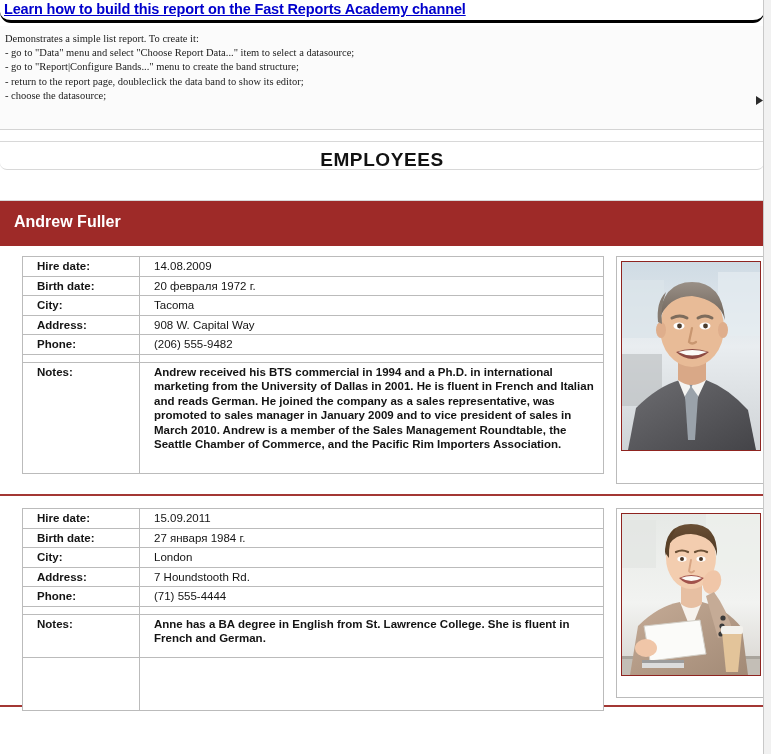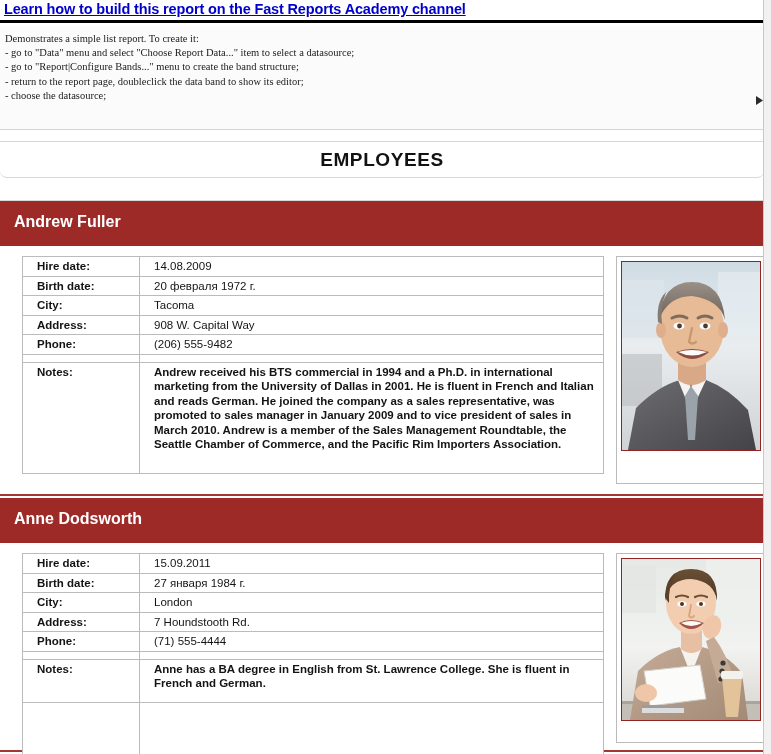--- a/index.html
+++ b/index.html
@@ -55,20 +55,21 @@
     position: absolute;
     left: 0;
     box-sizing: border-box;
   }
   #band-link {
     top: 0;
     width: 764px;
     height: 23px;
     background: #ffffff;
     border-bottom: 3px solid #000000;
+    border-radius: 11px;
   }
   #academy-link {
     position: absolute;
     left: 4px;
     top: 1px;
     font-size: 14.5px;
     font-weight: bold;
     color: #0000cc;
     text-decoration: underline;
     letter-spacing: -0.15px;
@@ -111,21 +112,21 @@
   #band-gap-1 {
     top: 130px;
     width: 764px;
     height: 12px;
     background: #ffffff;
     border-bottom: 1px solid #d8d8d8;
   }
   #band-title {
     top: 143px;
     width: 764px;
-    height: 35px;
+    height: 27px;
     background: #ffffff;
     border-bottom: 1px solid #d8d8d8;
     border-radius: 7px;
   }
   #report-title {
     position: absolute;
     left: 0;
     right: 0;
     top: 6px;
     text-align: center;
@@ -342,23 +343,20 @@
 
               <path d="M54 90 Q70 84 87 90 Q70 104 54 90 Z" fill="#8c4a42"></path>
               <path d="M56 90 Q70 86 85 90 Q70 97 56 90 Z" fill="#fbfbf8"></path>
             </svg>
           </div>
         </div>
       </div>
     </div>
 
     <div class="employee-record" style="top:498px;">
-      <div class="employee-header-band">
-        <div class="employee-name">Anne Dodsworth</div>
-      </div>
       <div class="employee-body-band" style="height:209px;">
         <table class="detail-table">
           <tbody>
             <tr>
               <td class="label">Hire date:</td>
               <td>15.09.2011</td>
             </tr>
             <tr>
               <td class="label">Birth date:</td>
               <td>27 января 1984 г.</td>

